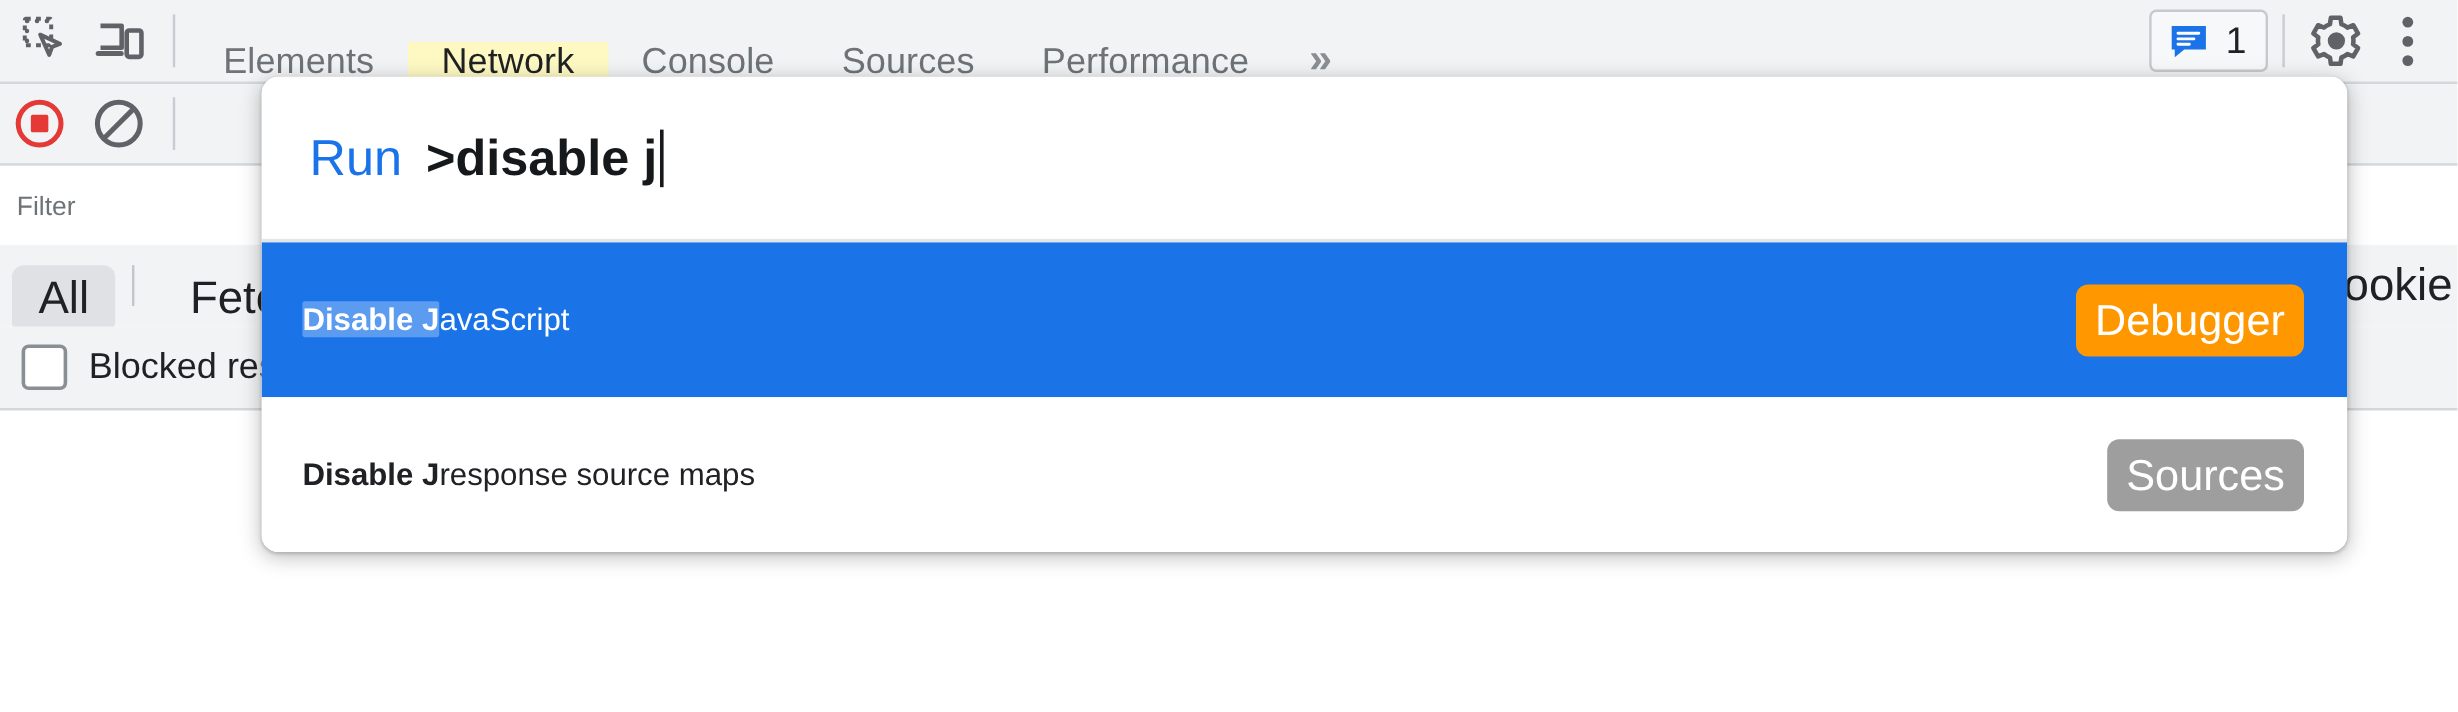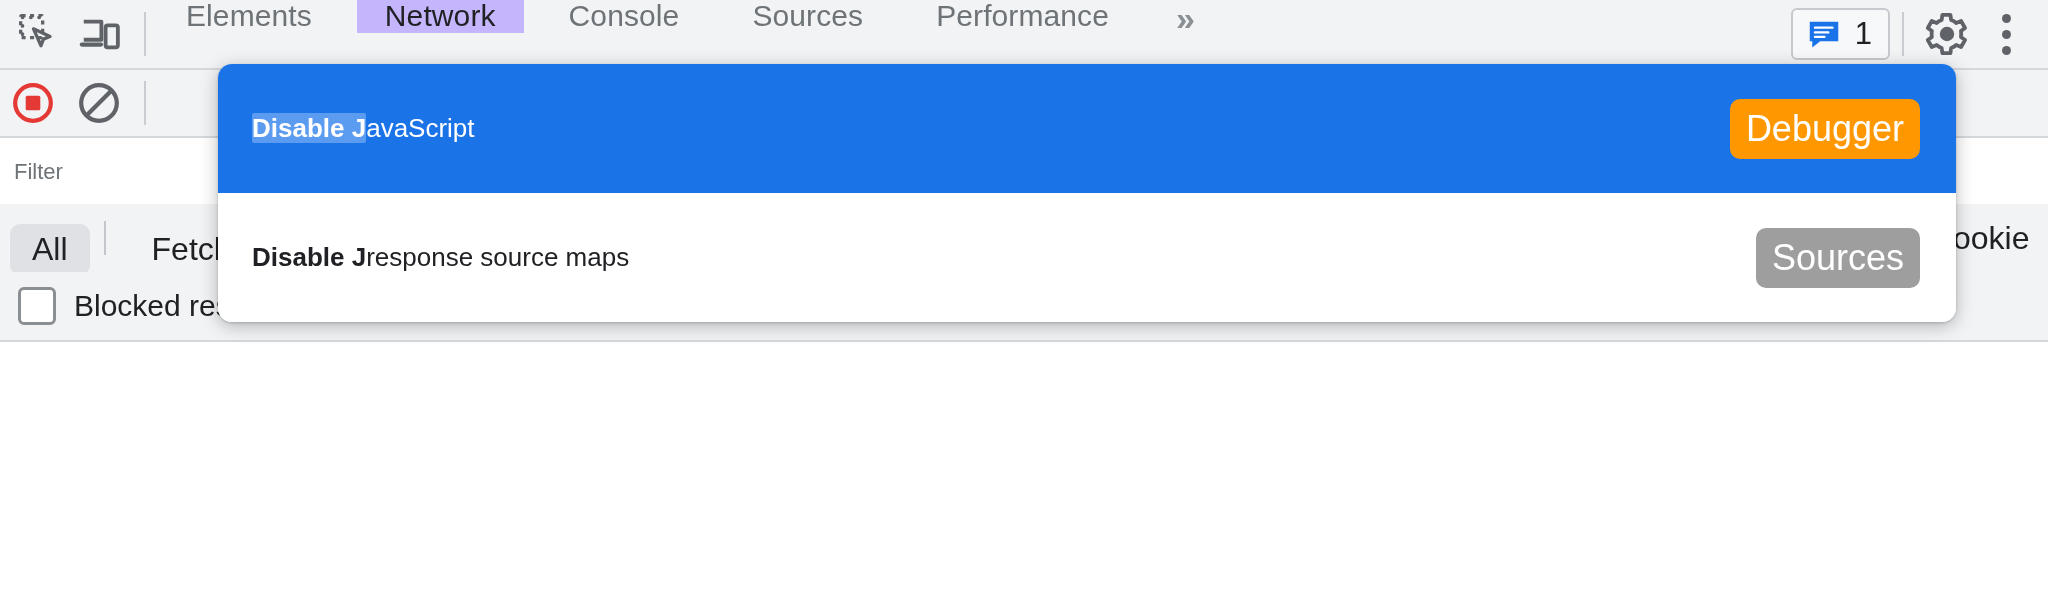--- a/index.html
+++ b/index.html
@@ -45,37 +45,36 @@
   .tb-icon-btn.first { margin-left: 8px; }
   .vsep {
     width: 2px;
     height: 44px;
     background: #c9ccd0;
     margin: 0 12px;
     flex: 0 0 auto;
   }
   .tabs {
     display: flex;
-    align-items: flex-start;
+    align-items: flex-end;
     height: 70px;
     flex: 0 0 auto;
-    gap: 17px;
   }
   .tab {
     display: flex;
     align-items: center;
     padding: 0 28px;
     font-size: 30px;
     color: #6e7377;
     letter-spacing: 0.1px;
     white-space: nowrap;
   }
   .tab.selected {
     color: #1f2123;
-    background: #c4b5fd;
+    background: #fef9c3;
   }
   .tab.more {
     font-size: 34px;
     color: #8a8f94;
     padding: 0 22px;
     font-weight: 600;
   }
   .tabbar-right {
     margin-left: auto;
     display: flex;
@@ -143,21 +142,21 @@
     position: absolute;
     left: 0; top: 204px;
     width: 2048px;
     height: 68px;
     background: #f1f3f4;
     display: flex;
     align-items: center;
     box-sizing: border-box;
   }
   .type-chip {
-    font-size: 32px;
+    font-size: 38px;
     color: #202124;
     padding: 7px 22px;
     border-radius: 10px;
     margin-left: 10px;
     white-space: nowrap;
     margin-top: 22px;
   }
   .type-chip.active {
     background: #dfe1e5;
   }
@@ -387,20 +386,26 @@
 
   <div class="checks-row">
     <div class="chk"></div>
     <div class="chk-label">Blocked response cookies</div>
   </div>
 
   <div class="request-area"></div>
 
   <div class="palette">
 
+    <div class="palette-input-row">
+      <span class="run-prefix">Run</span>
+      <span class="query-text">
+        <span>&gt;disable j</span><span class="caret"></span>
+      </span>
+    </div>
 
     <div class="result-row selected">
       <div class="result-title">
         <span class="match">Disable J</span><span class="query-plain">avaScript</span>
       </div>
       <div class="result-tag tag-debugger">Debugger</div>
     </div>
 
     <div class="result-row">
       <div class="result-title">

